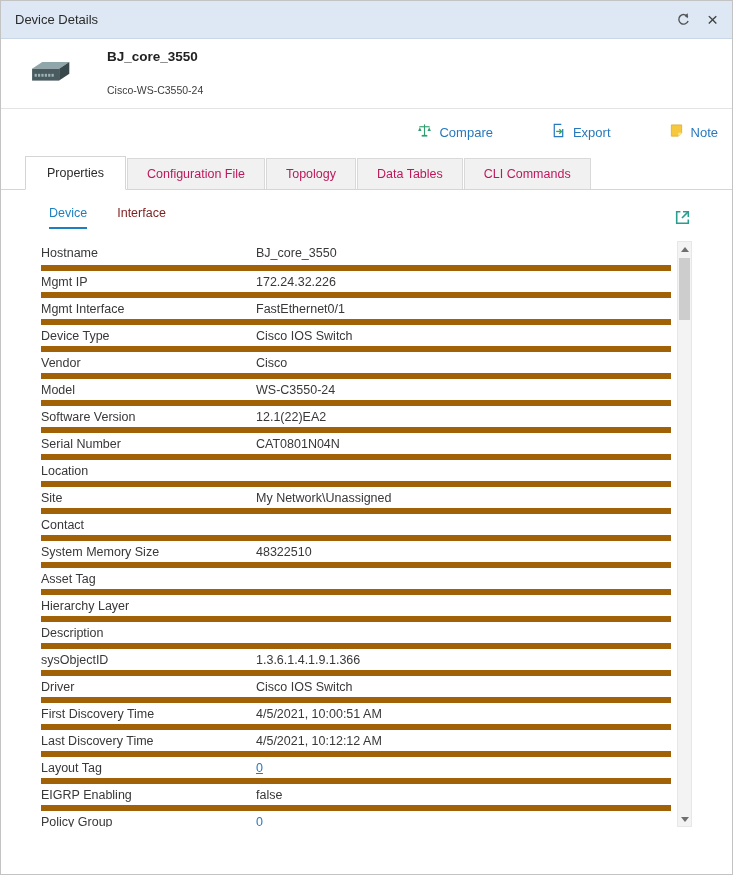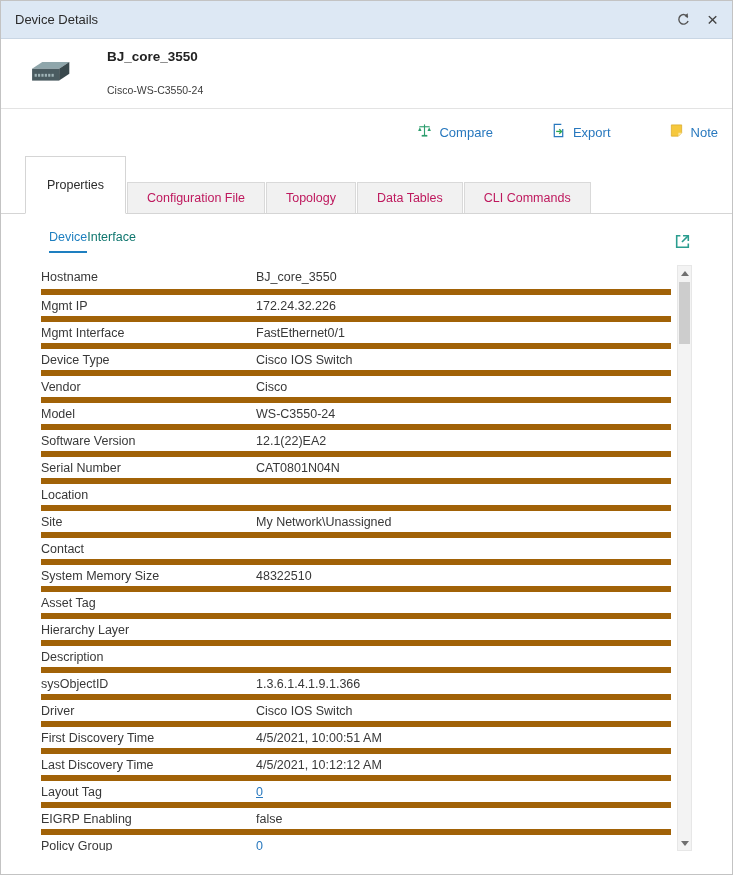--- a/index.html
+++ b/index.html
@@ -38,26 +38,26 @@
     display:flex; align-items:flex-end; padding:0 0 0 24px; margin:2px 0 0 0;
     border-bottom:1px solid #d5d5d5;
   }
   .tab {
     font-size:12.5px; color:#be185d; background:#f1f1f1;
     border:1px solid #d9d9d9; border-bottom:none;
     padding:8px 19px; cursor:pointer; margin-right:1px; white-space:nowrap;
   }
   .tab.active {
     background:#fff; color:#2b2b2b; border:1px solid #d5d5d5;
-    border-bottom:1px solid #fff; margin-bottom:-1px; padding:21px 21px;
+    border-bottom:1px solid #fff; margin-bottom:-1px; padding:9px 21px;
   }
   
   .tab-content { padding:0 40px 0 24px; }
-  .subtab-row { display:flex; align-items:center; padding:16px 0 0 24px; }
-  .subtab { font-size:12.5px; color:#0f766e; cursor:pointer; padding-bottom:7px; border-bottom:2px solid transparent; }
+  .subtab-row { display:flex; align-items:center; gap:30px; padding:16px 0 0 24px; }
+  .subtab { font-size:12.5px; color:#7f1d1d; cursor:pointer; padding-bottom:7px; border-bottom:2px solid transparent; }
   .subtab.active { color:#1e7fc0; border-bottom:2px solid #1e7fc0; }
   .open-icon { margin-left:auto; cursor:pointer; display:flex; }
   
   .search-row { display:flex; justify-content:flex-end; margin-top:12px; }
   .search-box {
     width:296px; height:27px; border:1px solid #c9c9c9; background:#fff;
     display:flex; align-items:center; padding:0 7px 0 9px;
   }
   .search-box input {
     flex:1; border:none; outline:none; font-size:12.5px; color:#333;

